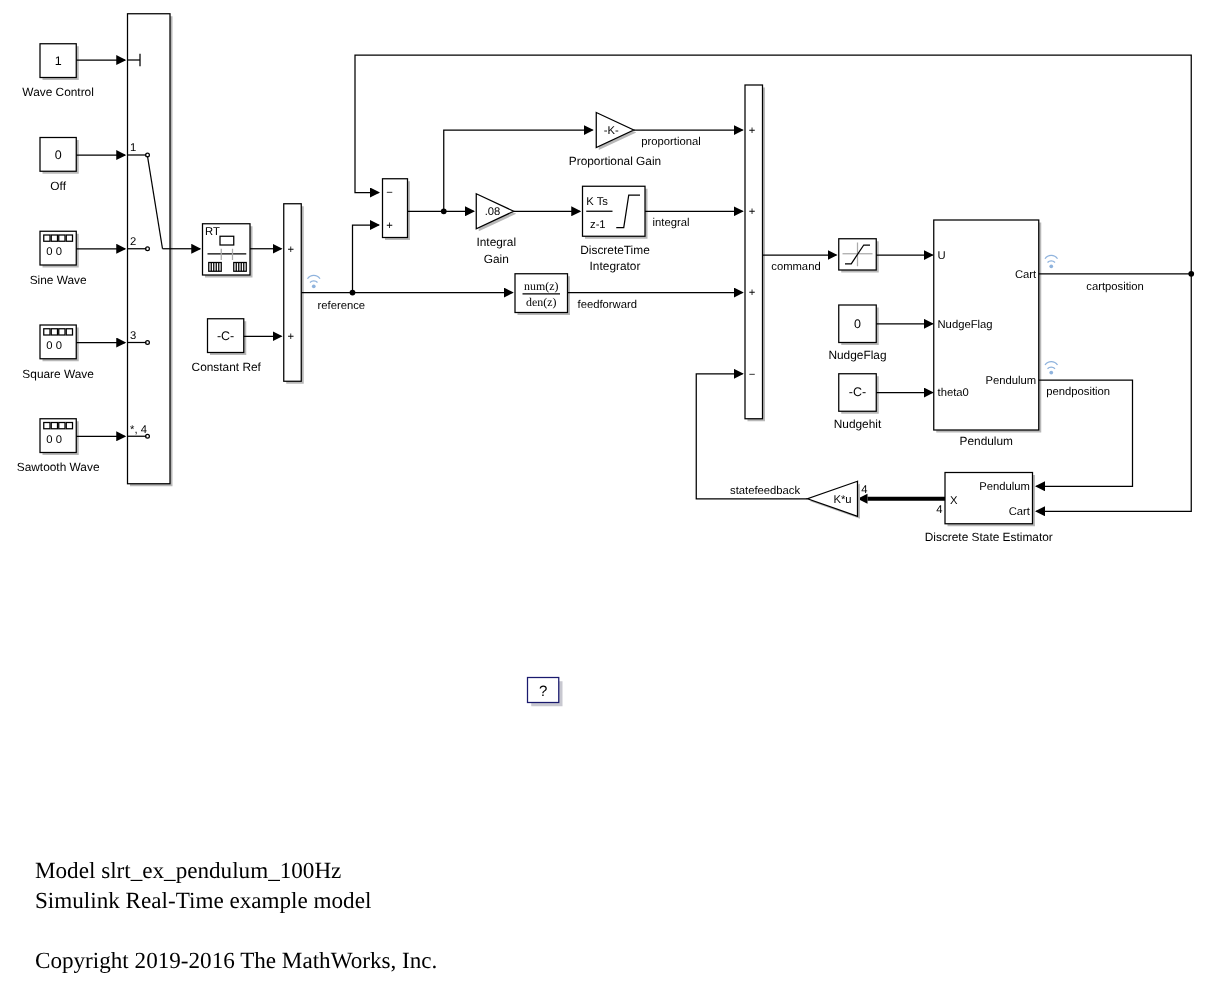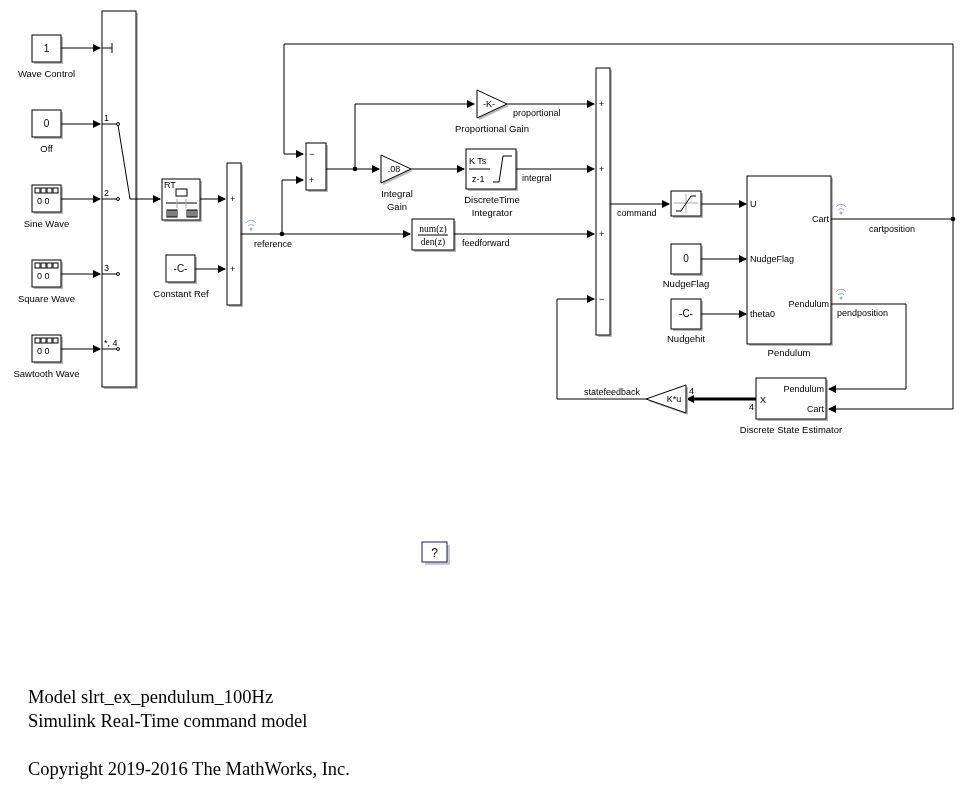--- a/index.html
+++ b/index.html
@@ -305,14 +305,14 @@
   <text class="sig" x="584" y="395">statefeedback</text>
 
   <g>
     <rect x="425" y="545" width="25" height="20" fill="#c8c8d0"></rect>
     <rect x="422" y="542" width="25" height="20" fill="#ffffff" stroke="#1a1a6e" stroke-width="1"></rect>
     <text x="434.5" y="557" text-anchor="middle" font-family="Liberation Sans, sans-serif" font-size="12">?</text>
   </g>
 </svg>
 
 <div class="annot" style="top:687px;">Model slrt_ex_pendulum_100Hz</div>
-<div class="annot" style="top:711px;">Simulink Real-Time command model</div>
+<div class="annot" style="top:711px;">Simulink Real-Time example model</div>
 <div class="annot" style="top:759px;">Copyright 2019-2016 The MathWorks, Inc.</div>
 
 </body></html>

